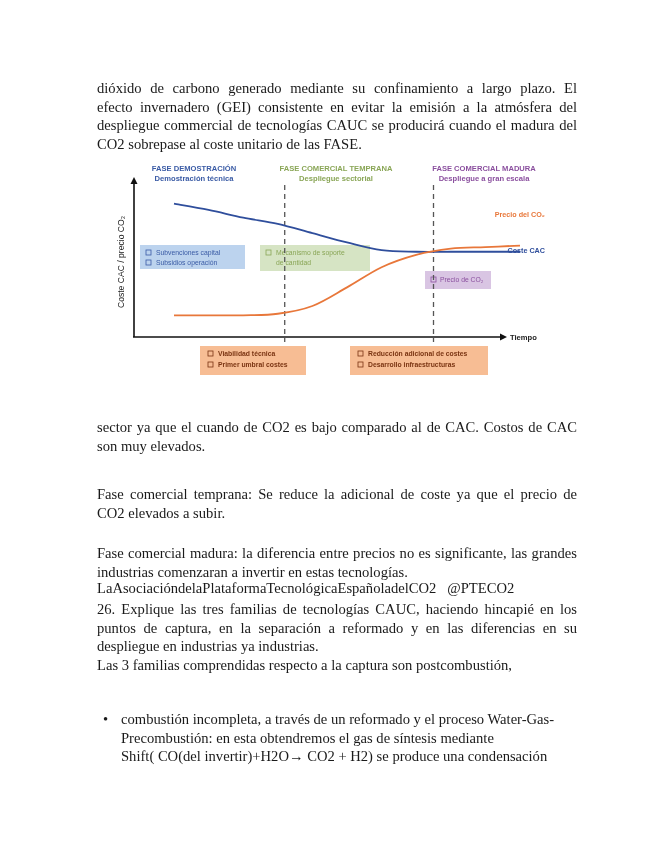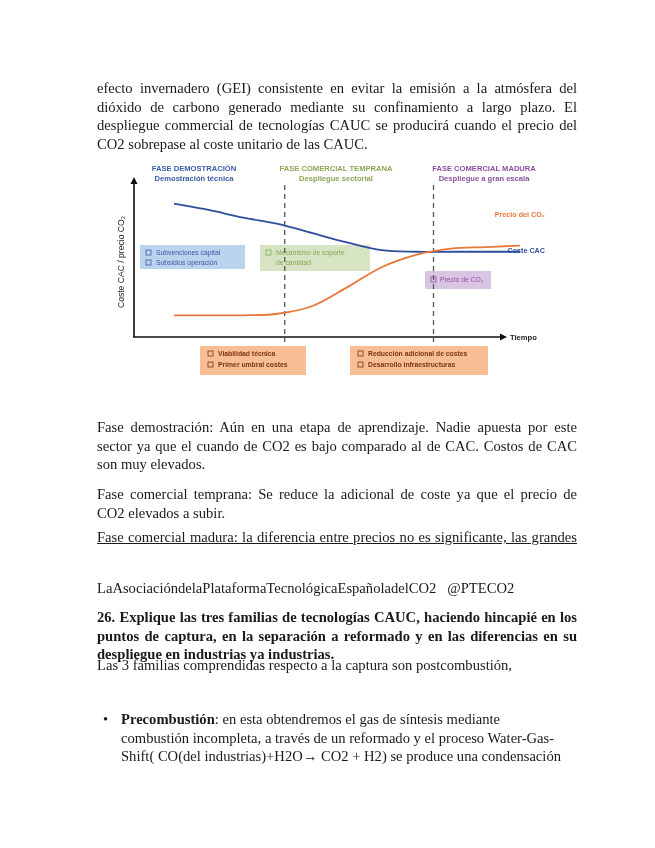--- a/index.html
+++ b/index.html
@@ -1,35 +1,35 @@
 <!DOCTYPE html>
 <html><head>
 <meta charset="utf-8">
 <style>
   html, body { margin: 0; padding: 0; background: #ffffff; }
   body { width: 655px; height: 848px; position: relative; overflow: hidden;
          font-family: "Liberation Serif", serif; color: #1a1a1a; }
   .p { position: absolute; left: 97px; width: 480px; font-size: 14.6px; line-height: 18.5px;
        text-align: justify; margin: 0; }
   .justify-last { text-align-last: justify; }
-  .bold { font-weight: bold; margin-top: 8px; }
+  .bold { font-weight: normal; }
   #chart { position: absolute; left: 100px; top: 158px; width: 460px; height: 225px; }
   .sans { font-family: "Liberation Sans", sans-serif; }
   .bullet-list { position: absolute; left: 97px; width: 480px; margin: 0; padding: 0; list-style: none; }
   .bullet-list li { position: relative; padding-left: 24px; font-size: 14.6px; line-height: 18.5px; }
   .bullet-dot { position: absolute; left: 6px; top: 0; }
 </style>
 </head>
 <body>
 
 <div class="p" style="top:79px;">
+  <div class="justify-last">dióxido de carbono generado mediante su confinamiento a largo plazo. El</div>
   <div class="justify-last">efecto invernadero (GEI) consistente en evitar la emisión a la atmósfera del</div>
-  <div class="justify-last">dióxido de carbono generado mediante su confinamiento a largo plazo. El</div>
-  <div class="justify-last">despliegue commercial de tecnologías CAUC se producirá cuando el precio del</div>
-  <div>CO2 sobrepase al coste unitario de las CAUC.</div>
+  <div class="justify-last">despliegue commercial de tecnologías CAUC se producirá cuando el madura del</div>
+  <div>CO2 sobrepase al coste unitario de las FASE.</div>
 </div>
 
 <svg id="chart" viewBox="0 0 460 225" xmlns="http://www.w3.org/2000/svg">
 
   <g class="sans" font-weight="bold" font-size="7.6" text-anchor="middle">
     <text x="94" y="13" fill="#3a5ba5">FASE DEMOSTRACIÓN</text>
     <text x="94" y="23" fill="#3a5ba5">Demostración técnica</text>
     <text x="236" y="13" fill="#8aa657">FASE COMERCIAL TEMPRANA</text>
     <text x="236" y="23" fill="#8aa657">Despliegue sectorial</text>
     <text x="384" y="13" fill="#8a4f9e">FASE COMERCIAL MADURA</text>
@@ -85,48 +85,48 @@
   <g>
     <rect x="250" y="188" width="138" height="29" fill="#f7bd94"></rect>
     <rect x="258" y="193" width="5" height="5" fill="none" stroke="#7a3412" stroke-width="0.8"></rect>
     <rect x="258" y="204" width="5" height="5" fill="none" stroke="#7a3412" stroke-width="0.8"></rect>
     <text class="sans" font-size="6.8" font-weight="bold" fill="#7a3412" x="268" y="198">Reducción adicional de costes</text>
     <text class="sans" font-size="6.8" font-weight="bold" fill="#7a3412" x="268" y="209">Desarrollo infraestructuras</text>
   </g>
 </svg>
 
 <div class="p" style="top:418px;">
-  <div class="justify-last">Fase demostración: Aún en una etapa de aprendizaje. Nadie apuesta por este</div>
   <div class="justify-last">sector ya que el cuando de CO2 es bajo comparado al de CAC. Costos de CAC</div>
   <div>son muy elevados.</div>
 </div>
 
 <div class="p" style="top:485px;">
   <div class="justify-last">Fase comercial temprana: Se reduce la adicional de coste ya que el precio de</div>
   <div>CO2 elevados a subir.</div>
 </div>
 
-<div class="p" style="top:528px;text-decoration:underline;">
+<div class="p" style="top:544px;">
   <div class="justify-last">Fase comercial madura: la diferencia entre precios no es significante, las grandes</div>
+  <div>industrias comenzaran a invertir en estas tecnologías.</div>
 </div>
 
 <div class="p" style="top:579px; white-space:pre;">LaAsociacióndelaPlataformaTecnológicaEspañoladelCO2   @PTECO2</div>
 
 <div class="p bold" style="top:600px;">
   <div class="justify-last">26. Explique las tres familias de tecnologías CAUC, haciendo hincapié en los</div>
   <div class="justify-last">puntos de captura, en la separación a reformado y en las diferencias en su</div>
   <div>despliegue en industrias ya industrias.</div>
 </div>
 
 <div class="p" style="top:656px; left:77px; width:510px; text-align:left;">
   <div style="padding-left:20px;">Las 3 familias comprendidas respecto a la captura son postcombustión,</div>
 </div>
 
 <ul class="bullet-list" style="top:710px; left:97px;">
   <li>
     <span class="bullet-dot">•</span>
+    <div>combustión incompleta, a través de un reformado y el proceso Water-Gas-</div>
     <div>
       <span class="bold">Precombustión</span><span>: en esta obtendremos el gas de síntesis mediante</span>
     </div>
-    <div>combustión incompleta, a través de un reformado y el proceso Water-Gas-</div>
-    <div>Shift( CO(del industrias)+H2O→ CO2 + H2) se produce una condensación</div>
+    <div>Shift( CO(del invertir)+H2O→ CO2 + H2) se produce una condensación</div>
   </li>
 </ul>
 
 </body></html>

